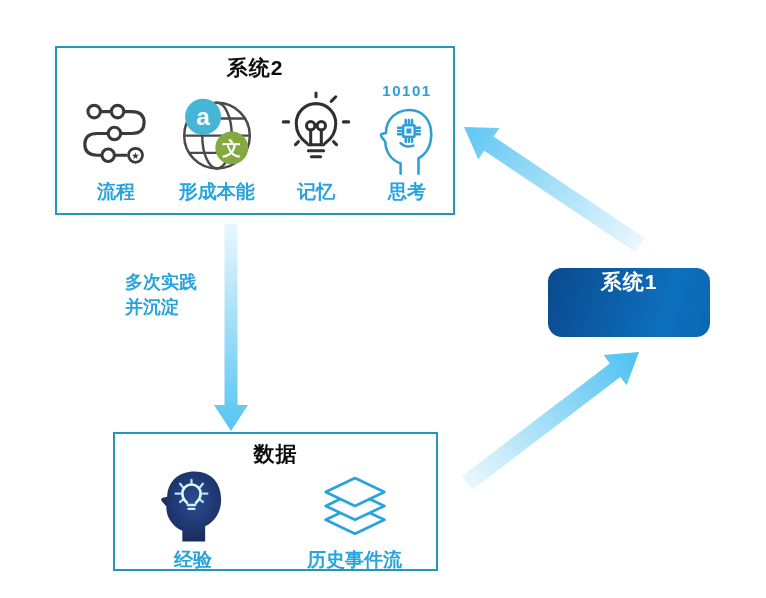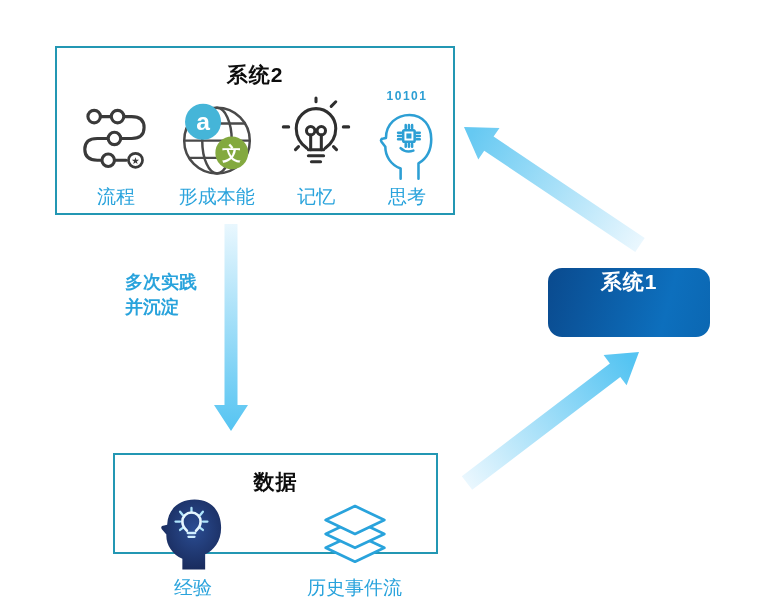--- a/index.html
+++ b/index.html
@@ -5,36 +5,36 @@
   html,body{margin:0;padding:0;background:#fff;}
   #canvas{
     position:relative;width:766px;height:598px;background:#ffffff;overflow:hidden;
     font-family:"Liberation Sans","DejaVu Sans",sans-serif;
   }
   .box{
     position:absolute;background:#fff;border:2.5px solid #2397b3;
     box-sizing:border-box;display:flex;flex-direction:column;z-index:2;
   }
   #system2-box{left:55px;top:46px;width:400px;height:169px;}
-  #data-box{left:113px;top:453px;width:325px;height:101px;}
+  #data-box{left:113px;top:432px;width:325px;height:139px;}
   .box-title{
     text-align:center;font-size:21px;font-weight:bold;color:#0d0d0d;
-    margin-top:14px;line-height:26px;letter-spacing:1px;
+    margin-top:7px;line-height:26px;letter-spacing:1px;
   }
   .icon-row{
     flex:1;display:flex;justify-content:space-between;align-items:flex-end;
     padding:0 14px 8px 20px;
   }
   #data-box .icon-row{padding:0 34px 8px 40px;gap:40px;}
   .item{display:flex;flex-direction:column;align-items:center;justify-content:flex-end;}
   .item-label{
-    margin-top:4px;font-size:19px;font-weight:normal;color:#29a3dc;white-space:nowrap;
+    margin-top:4px;font-size:19px;font-weight:bold;color:#29a3dc;white-space:nowrap;
   }
   .binary-text{
-    font-size:12px;font-weight:bold;color:#2d9fd4;letter-spacing:1.5px;
+    font-size:15px;font-weight:bold;color:#2d9fd4;letter-spacing:1.5px;
     line-height:16px;margin-bottom:2px;text-align:center;
   }
   #system1-box{
     position:absolute;left:548px;top:268px;width:162px;height:69px;
     border-radius:14px;z-index:2;
     background:linear-gradient(105deg,#0a4a8e 0%,#0d6fbd 72%,#0b67b2 100%);
     display:flex;align-items:flex-start;justify-content:center;
   }
   #system1-label{color:#ffffff;font-size:21px;font-weight:bold;letter-spacing:1px;}
   .arrow-label{

